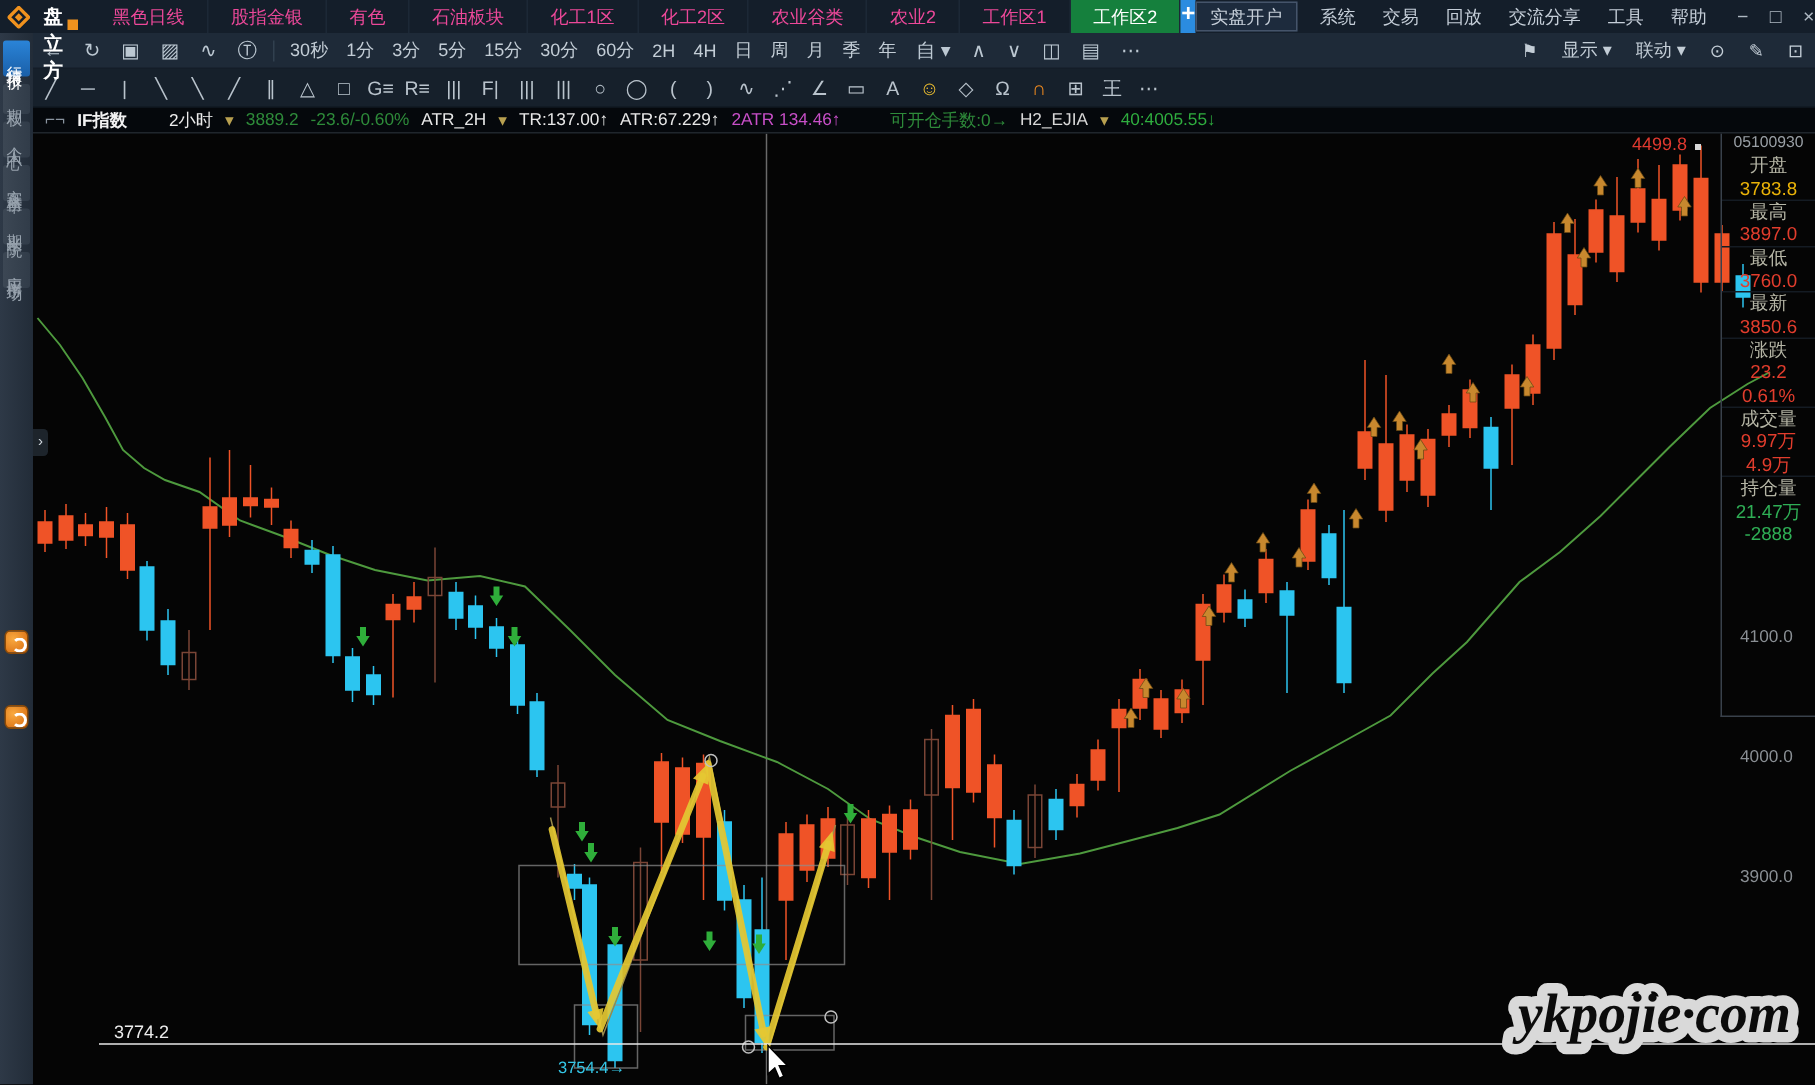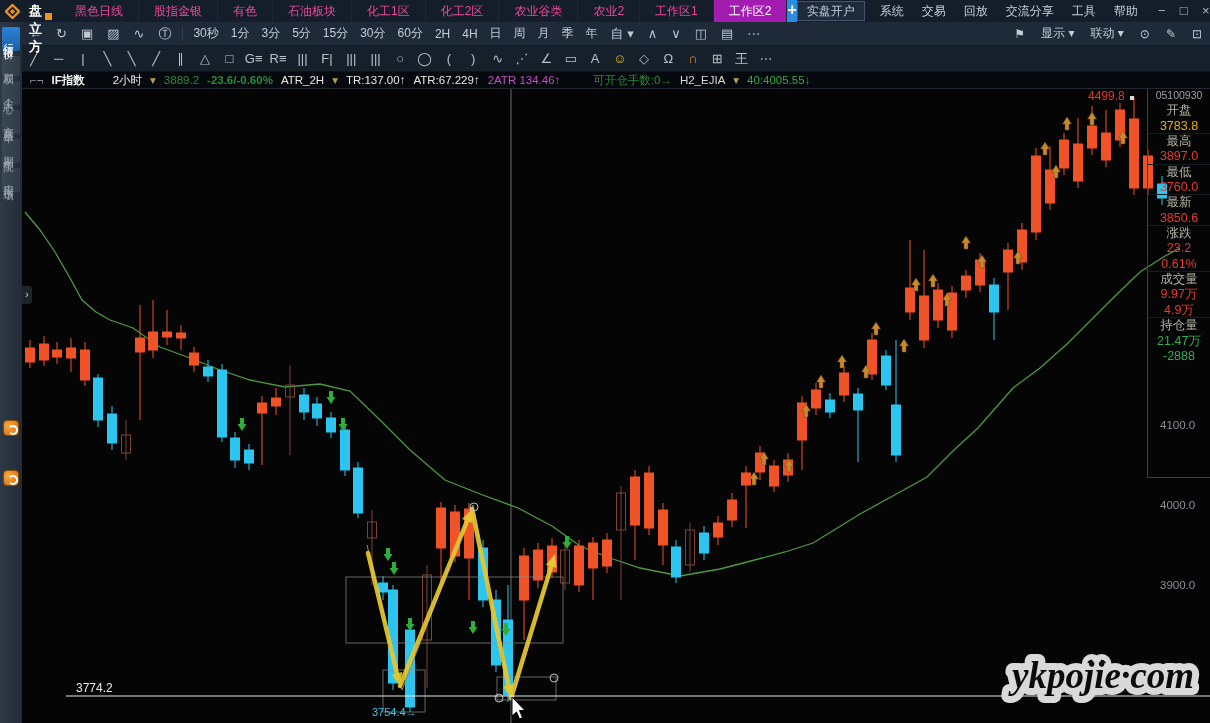--- a/index.html
+++ b/index.html
@@ -7,21 +7,21 @@
   body{position:relative;background:#04060a;font-family:"Liberation Sans",sans-serif;color:#c5ced8;-webkit-font-smoothing:antialiased;}
 
   
   .titlebar{position:absolute;left:0;top:0;width:1210px;height:22px;background:#141e2a;display:flex;align-items:center;font-size:12px;z-index:9;}
   .logo-wrap{display:flex;align-items:center;padding:0 4px 0 5px;}
   .app-title{color:#fff;font-weight:bold;font-size:13px;margin:0 7px 0 5px;letter-spacing:1px;}
   .grid-icon{width:13px;height:13px;background:#27567e;position:relative;margin-right:10px;}
   .grid-icon::after{content:"";position:absolute;right:-2px;bottom:-2px;width:7px;height:7px;background:#f0921e;}
   .ws-tabs{display:flex;height:22px;}
   .ws-tab{padding:0 15px;line-height:22px;color:#ec4899;border-right:1px solid #1c2836;white-space:nowrap;cursor:default;}
-  .ws-tab.active{background:#a21caf;color:#fff;}
+  .ws-tab.active{background:#15803d;color:#fff;}
   .plus-tab{width:24px;height:22px;background:#2b8ce0;color:#fff;text-align:center;line-height:20px;font-size:16px;font-weight:bold;}
   .menu-right{margin-left:auto;display:flex;align-items:center;gap:0;}
   .menu-item{padding:0 9px;line-height:18px;white-space:nowrap;}
   .menu-item.boxed{border:1px solid #45546a;background:#1d2b3d;margin-right:6px;}
   .win-controls{display:flex;margin-left:4px;}
   .win-btn{width:22px;text-align:center;color:#aeb8c2;font-size:13px;line-height:22px;}
 
   
   .toolbar2{position:absolute;left:22px;top:22px;width:1188px;height:24px;background:#1e2a38;display:flex;align-items:center;font-size:12px;color:#c3cdd6;z-index:8;border-bottom:1px solid #141d28;}
   .tb-icon{padding:0 7px;font-size:13px;color:#bcc8d2;}
@@ -407,21 +407,21 @@
     <span class="dt">⋯</span>
   </div>
 
 <div class="infobar">
 
 <span class="seg" style="color: rgb(138, 148, 160);">⌐¬</span>
     <span class="seg" style="color: rgb(242, 242, 242); font-weight: bold;">IF指数</span>
     <span class="seg" style="color: rgb(236, 236, 236); margin-left: 28px;">2小时</span>
     <span class="seg" style="color: rgb(184, 160, 80);">▾</span>
     <span class="seg" style="color: rgb(46, 139, 58);">3889.2</span>
-    <span class="seg" style="color: rgb(46, 139, 58); font-weight: bold;">-23.6/-0.60%</span>
+    <span class="seg" style="color: rgb(46, 139, 58);">-23.6/-0.60%</span>
     <span class="seg" style="color: rgb(232, 232, 232);">ATR_2H</span>
     <span class="seg" style="color: rgb(184, 160, 80);">▾</span>
     <span class="seg" style="color: rgb(232, 232, 232);">TR:137.00↑</span>
     <span class="seg" style="color: rgb(232, 232, 232);">ATR:67.229↑</span>
     <span class="seg" style="color: rgb(200, 79, 200);">2ATR 134.46↑</span>
     <span class="seg" style="color: rgb(46, 139, 58); margin-left: 33px;">可开仓手数:0→</span>
     <span class="seg" style="color: rgb(216, 216, 216);">H2_EJIA</span>
     <span class="seg" style="color: rgb(184, 160, 80);">▾</span>
     <span class="seg" style="color: rgb(47, 174, 63);">40:4005.55↓</span>
   </div>

